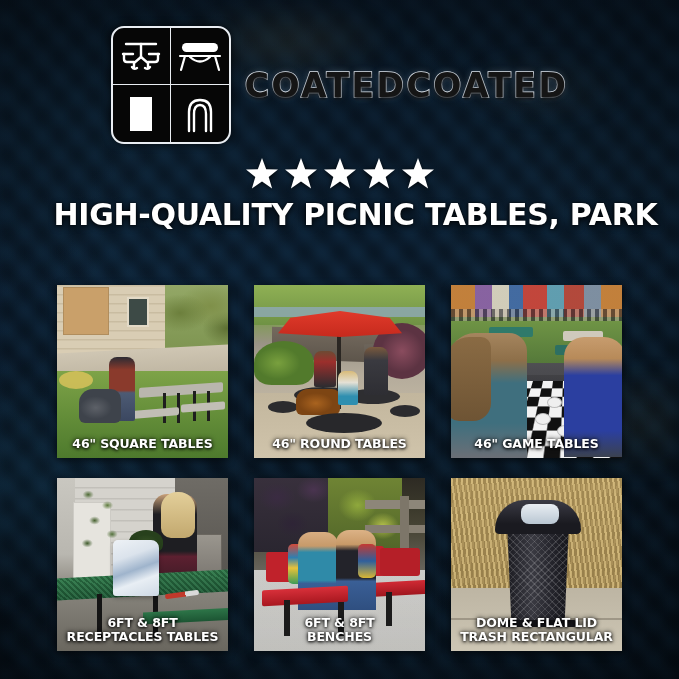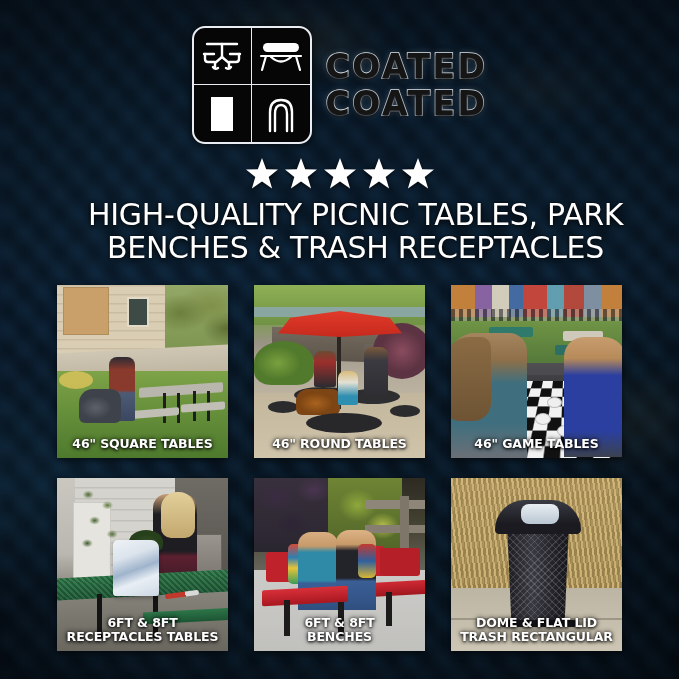--- a/index.html
+++ b/index.html
@@ -59,21 +59,21 @@
     box-shadow:0 0 8px rgba(0,0,0,.75);
     overflow:hidden;flex:0 0 auto;
   }
   .logo-cell{position:relative;border:1px solid #e9edf2;display:flex;align-items:center;justify-content:center;}
   .logo-cell:nth-child(1){border-top:0;border-left:0;}
   .logo-cell:nth-child(2){border-top:0;border-right:0;border-left:0;}
   .logo-cell:nth-child(3){border-bottom:0;border-left:0;border-top:0;}
   .logo-cell:nth-child(4){border-bottom:0;border-right:0;border-left:0;border-top:0;}
   .logo-cell svg{display:block;}
 
-  .wordmark{display:flex;flex-direction:column;gap:0px;flex:0 0 auto;}
+  .wordmark{display:flex;flex-direction:row;gap:0px;flex:0 0 auto;}
   .wm-line{
     font-family:"DejaVu Sans", sans-serif;
     font-weight:700;
     font-size:33px;
     line-height:37px;
     letter-spacing:2.5px;
     color:#151515;
     -webkit-text-stroke:1.6px #e6ebf1;
     paint-order:stroke fill;
     text-shadow:0 0 7px rgba(180,200,220,.30), 0 2px 3px rgba(0,0,0,.85);
@@ -86,21 +86,21 @@
     display:flex;align-items:center;justify-content:center;gap:7px;
   }
   .star{display:block;filter:drop-shadow(0 1px 2px rgba(0,0,0,.8));}
 
   
   .headline{
     position:absolute;left:0;right:0;top:198px;
     text-align:center;
     color:#ffffff;
     font-family:"DejaVu Sans", sans-serif;
-    font-weight:400;
+    font-weight:700;
     font-size:30px;
     line-height:33px;
     letter-spacing:-0.3px;
     text-shadow:0 2px 6px rgba(0,0,0,.85), 0 0 2px rgba(0,0,0,.9);
     padding:0 18px;
     margin-left:32px;
   }
   .headline .l2{display:block;}
 
   
@@ -366,21 +366,20 @@
       <svg class="star" width="32" height="31" viewBox="0 0 32 31">
           <polygon points="16,0 20.2,11.2 32,11.6 22.7,19 26.1,30.5 16,23.6 5.9,30.5 9.3,19 0,11.6 11.8,11.2" fill="#ffffff"></polygon>
         </svg>
       <svg class="star" width="32" height="31" viewBox="0 0 32 31">
           <polygon points="16,0 20.2,11.2 32,11.6 22.7,19 26.1,30.5 16,23.6 5.9,30.5 9.3,19 0,11.6 11.8,11.2" fill="#ffffff"></polygon>
         </svg>
     </div>
 
     <div class="headline">
       <span>HIGH-QUALITY PICNIC TABLES, PARK</span>
-      <span class="l2">BENCHES &amp; TRASH RECEPTACLES</span>
     </div>
 
     <div class="grid">
 
       <div class="tile">
         <div class="photo t1-bg">
           <div class="t1-wall"></div>
           <div class="t1-door"></div>
           <div class="t1-win"></div>
           <div class="t1-trees"></div>

